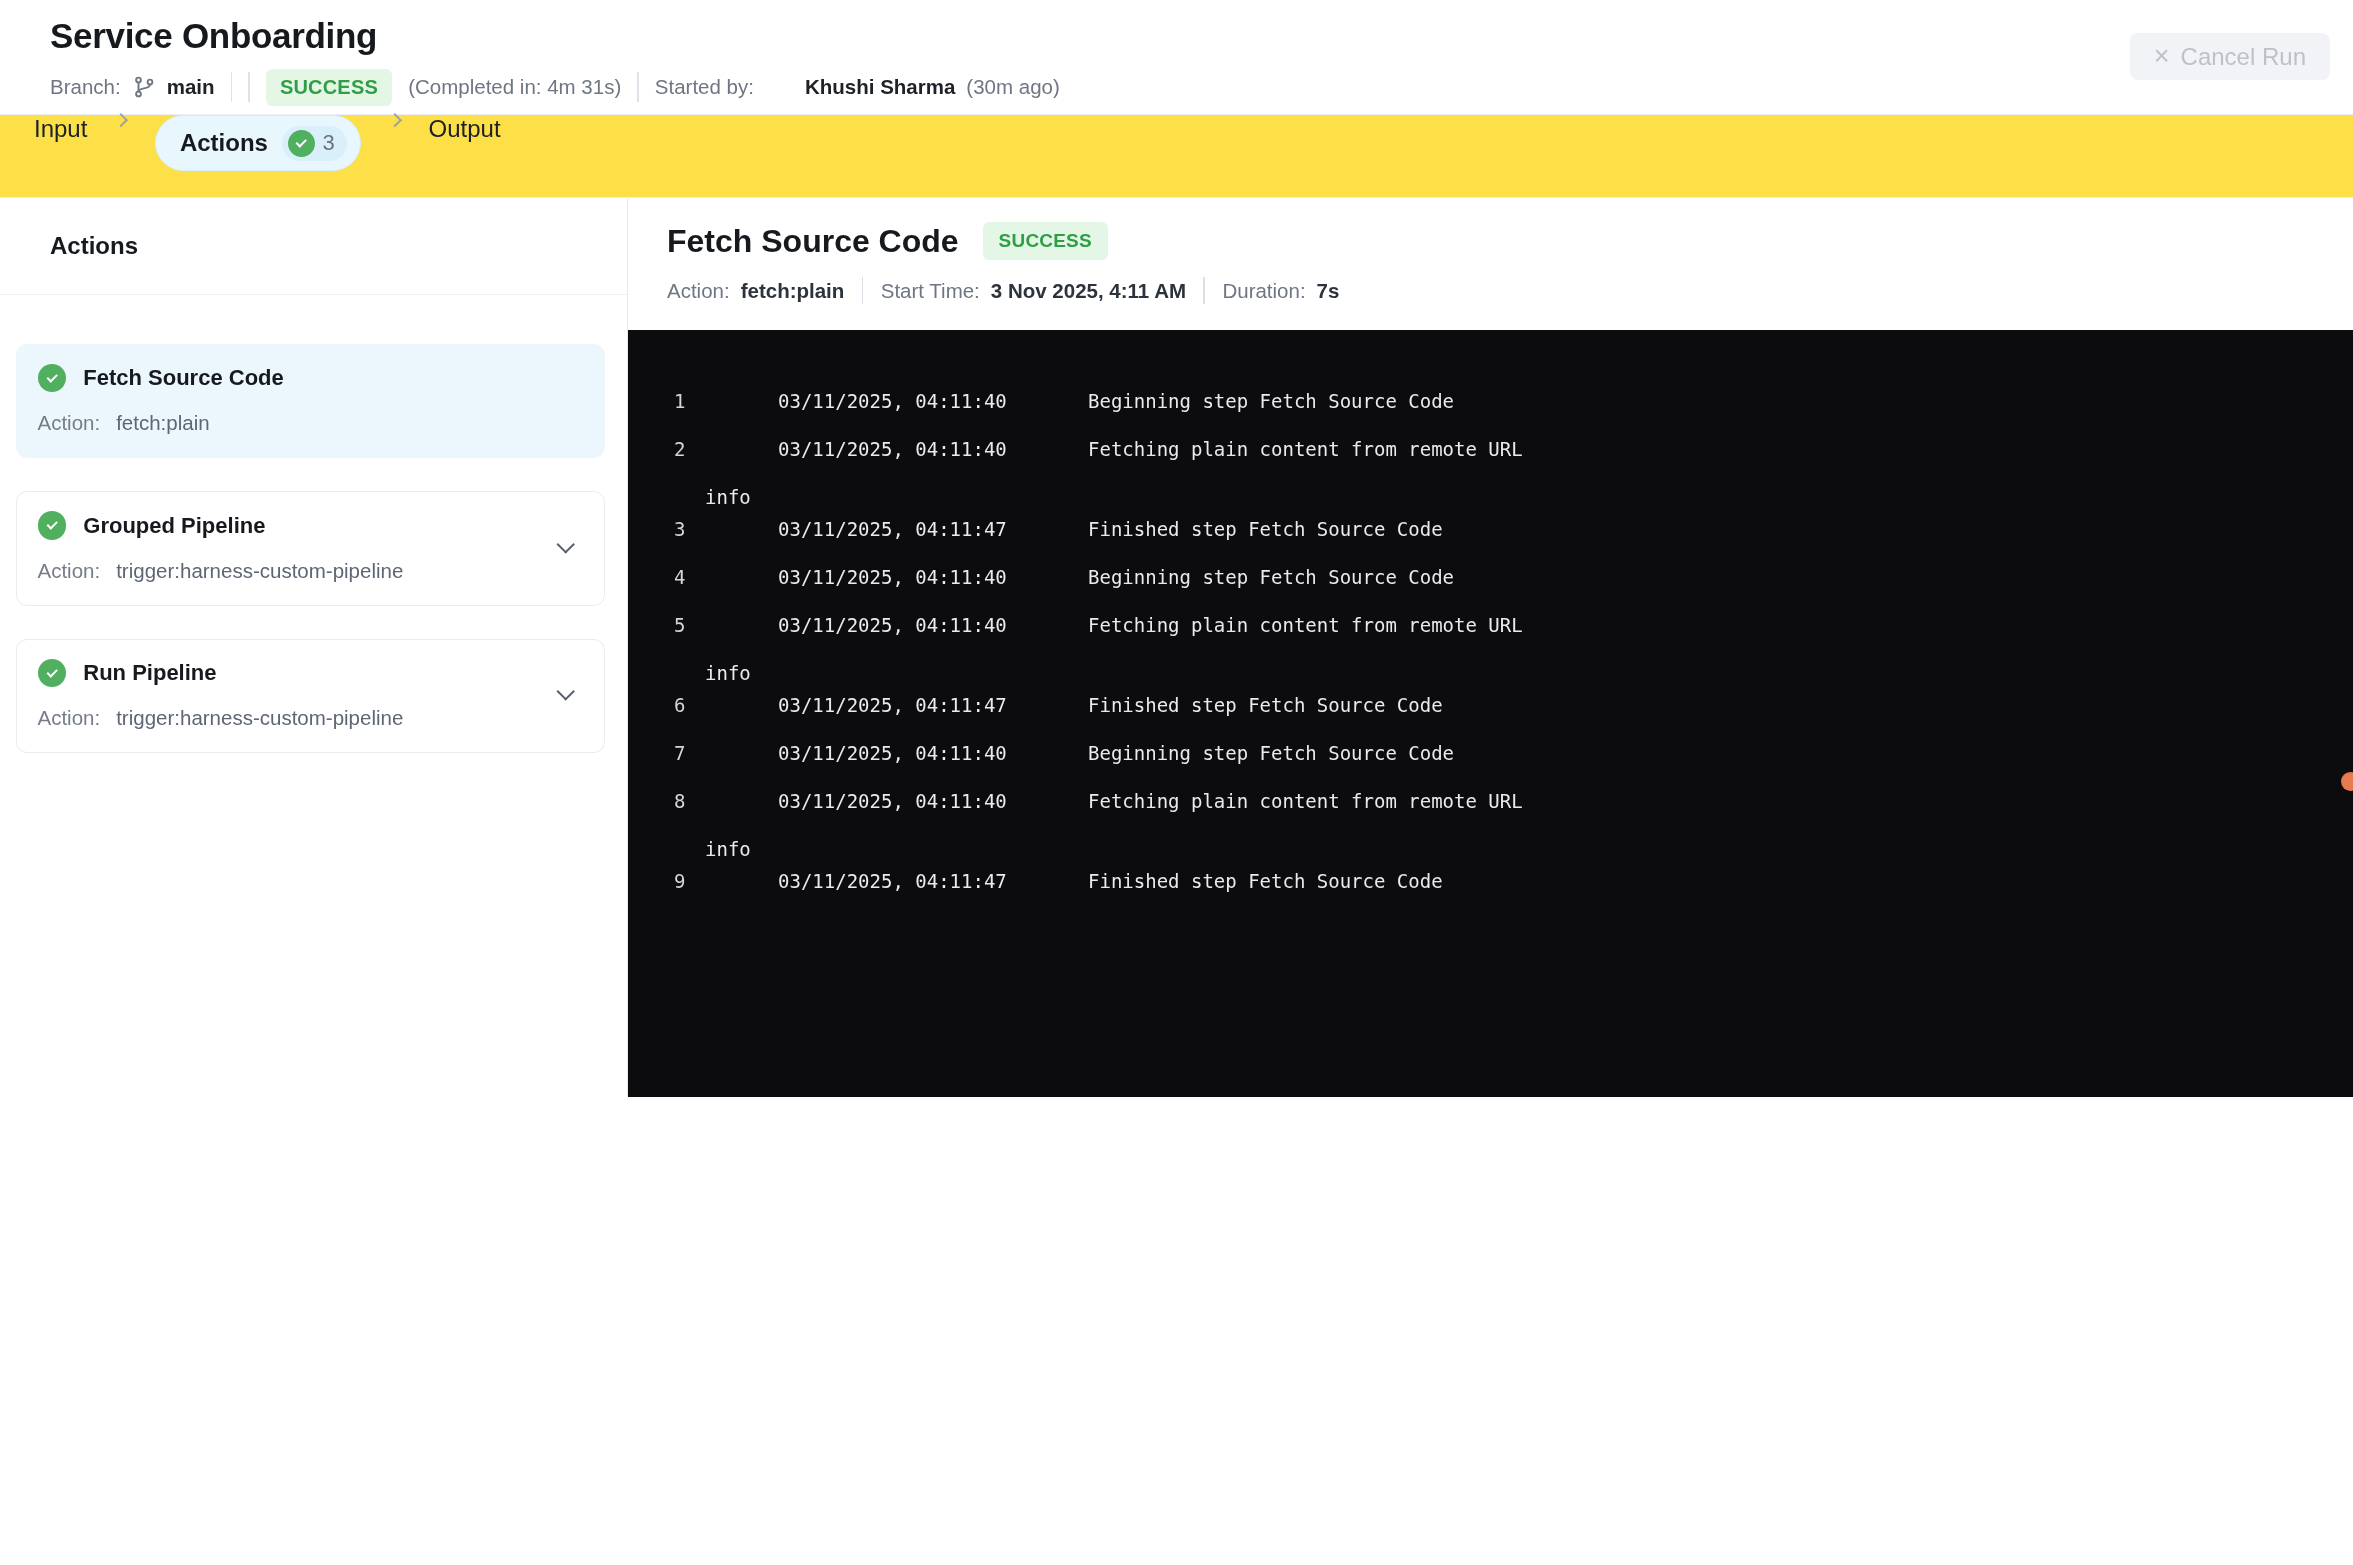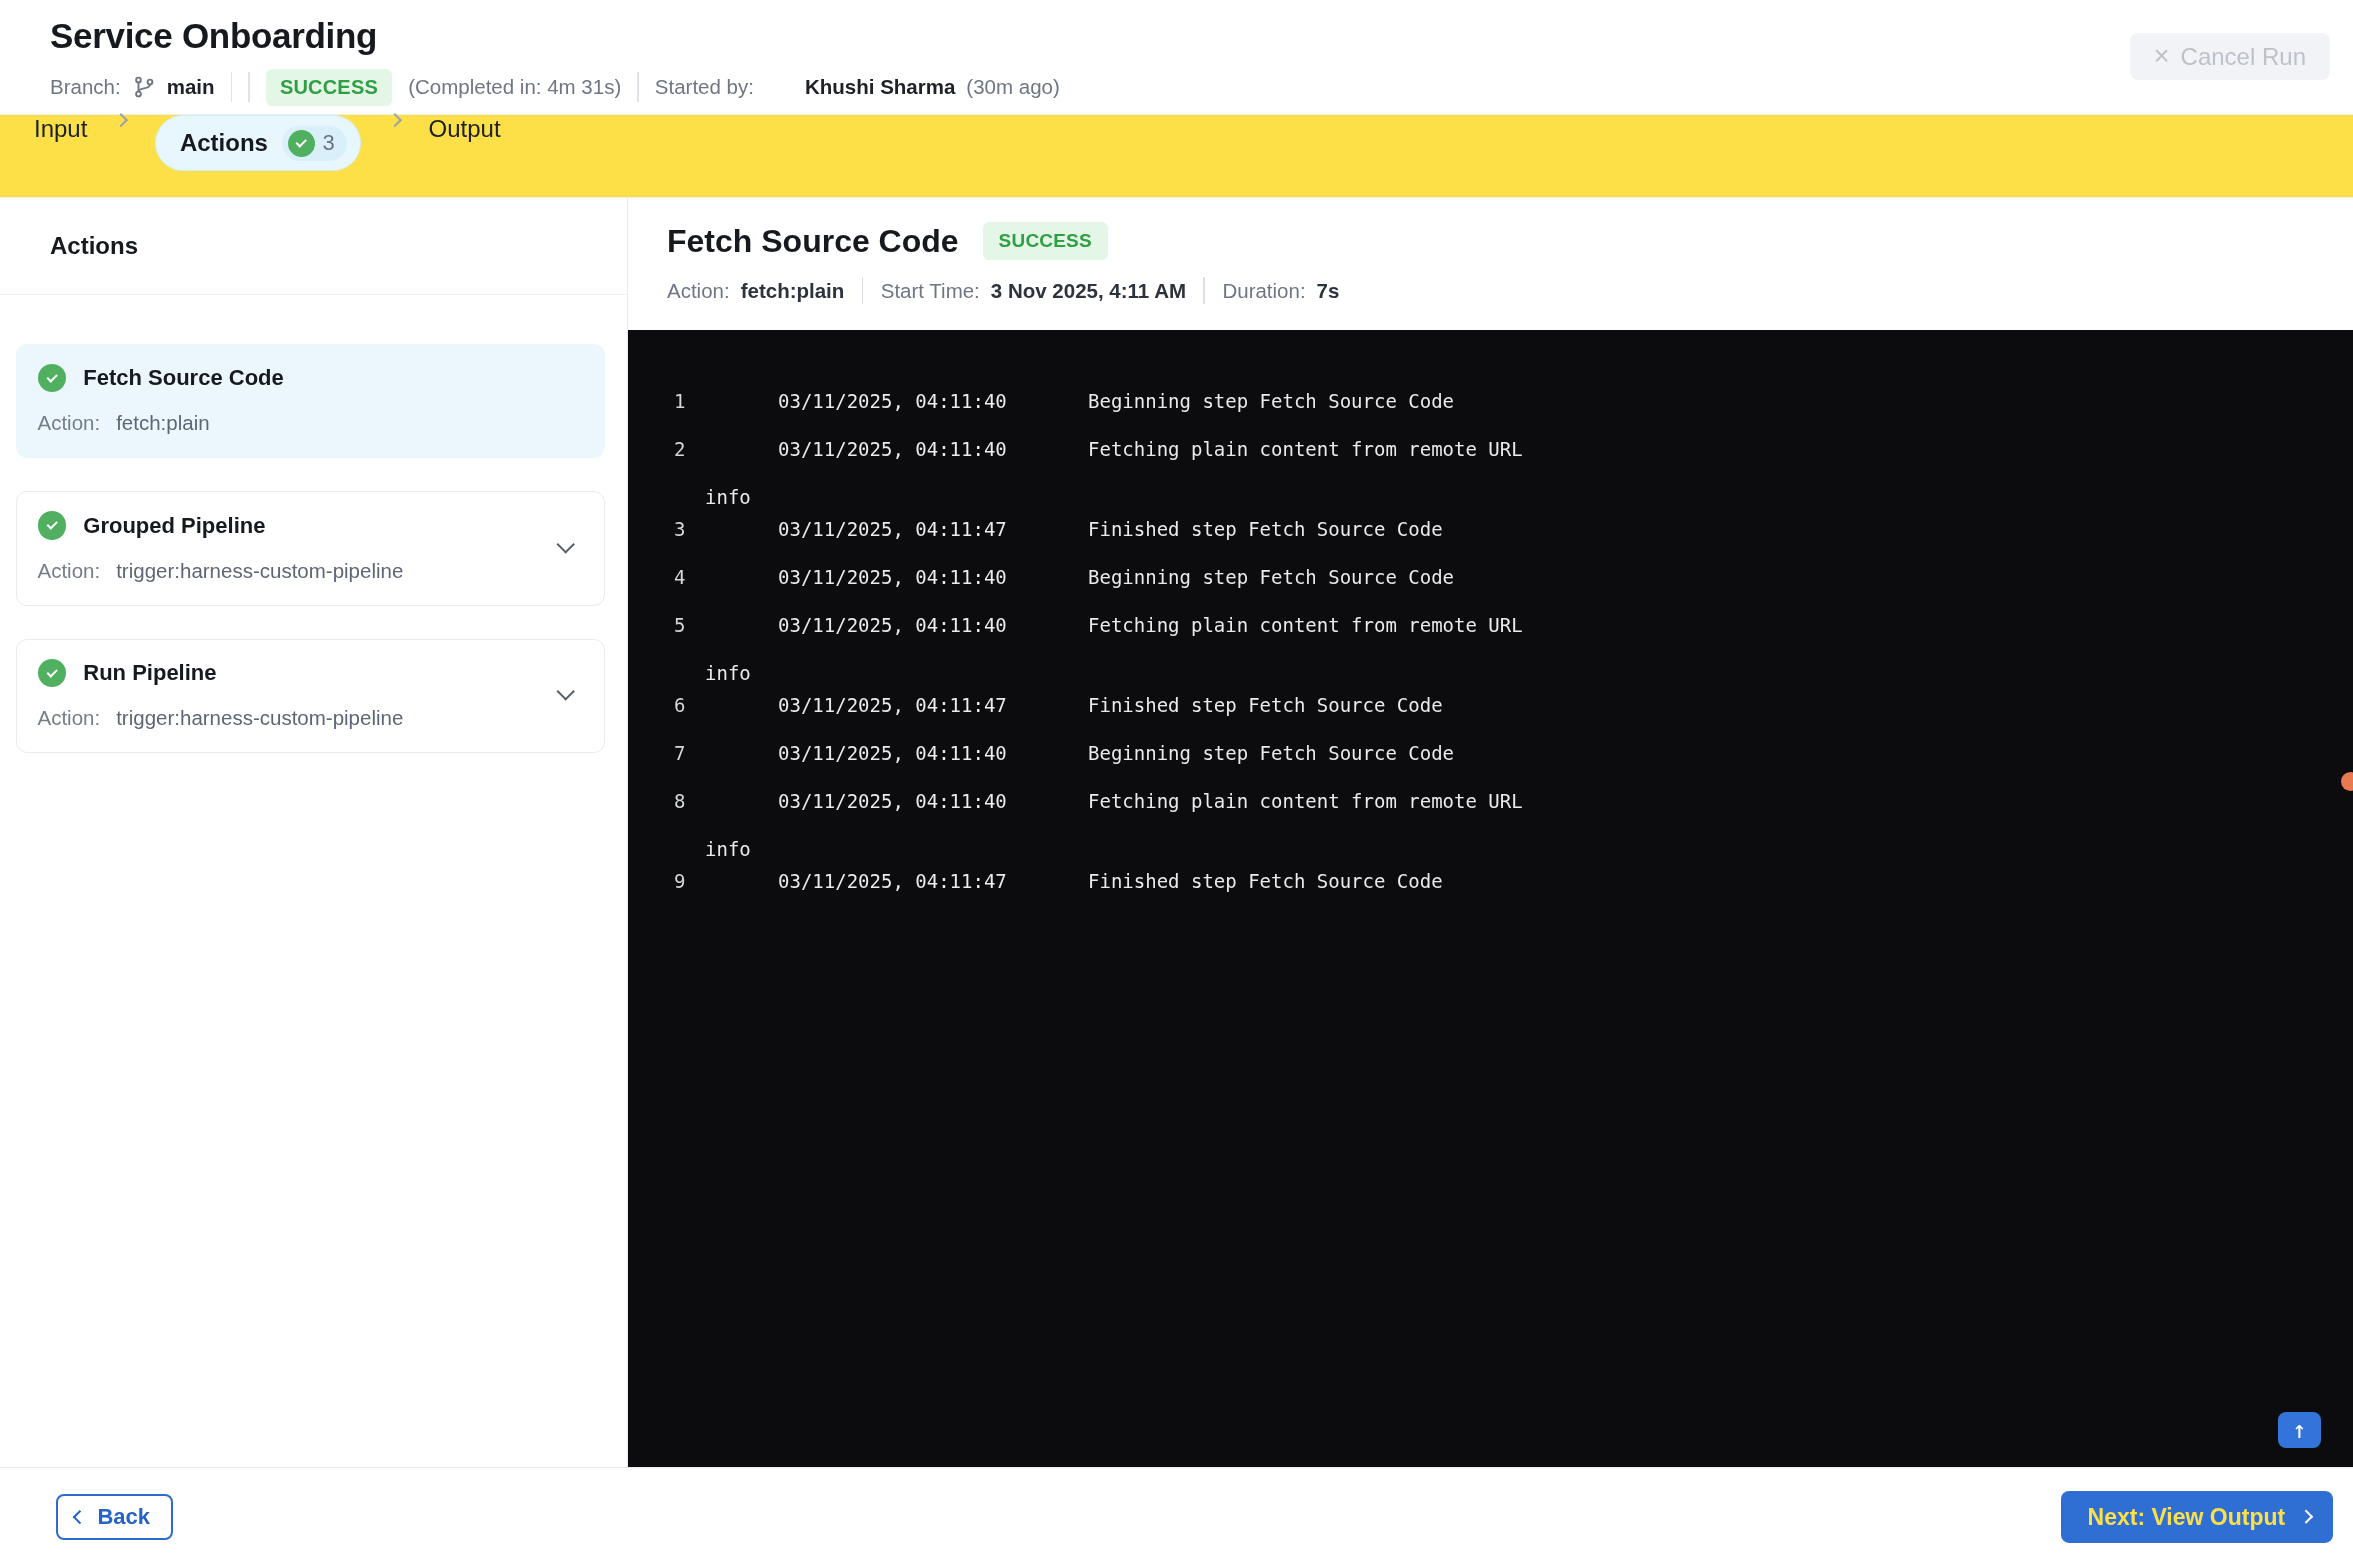--- a/index.html
+++ b/index.html
@@ -2,21 +2,21 @@
 <html style="font-size:12.6px"><head>
 <meta charset="utf-8">
 <style>
   * { box-sizing: border-box; }
   html,body { margin:0; padding:0; }
   body {
     width:2354px; height:1565px; overflow:hidden;
     font-family:"Liberation Sans", sans-serif;
     background:#ffffff; color:#1e2228;
   }
-  .page { position:relative; width:2354px; height:1565px; overflow:hidden; background:#fff; }
+  .page { position:relative; width:2354px; height:1097px; overflow:hidden; background:#fff; }
 
   
   .header { position:relative; height:115px; border-bottom:1.6px solid #eceef2; padding:16px 0 0 50px; }
   .page-title { font-size:35px; font-weight:700; letter-spacing:-0.3px; color:#16191e; }
   .meta-row { margin-top:12.6px; display:flex; align-items:center; gap:16px; font-size:20.5px; color:#6f7683; }
   .meta-group { display:flex; align-items:center; gap:11px; }
   .v-divider { width:1.6px; height:30px; background:#dfe2e8; }
   .branch-name { color:#1e2228; font-weight:600; }
   .exec-pill { display:flex; align-items:center; gap:12.6px; background:#f3f4f7; border-radius:24px; padding:7.1px 17.4px; color:#6f7683; }
   .copy-icon { position:relative; width:20.5px; height:22px; display:inline-block; }

